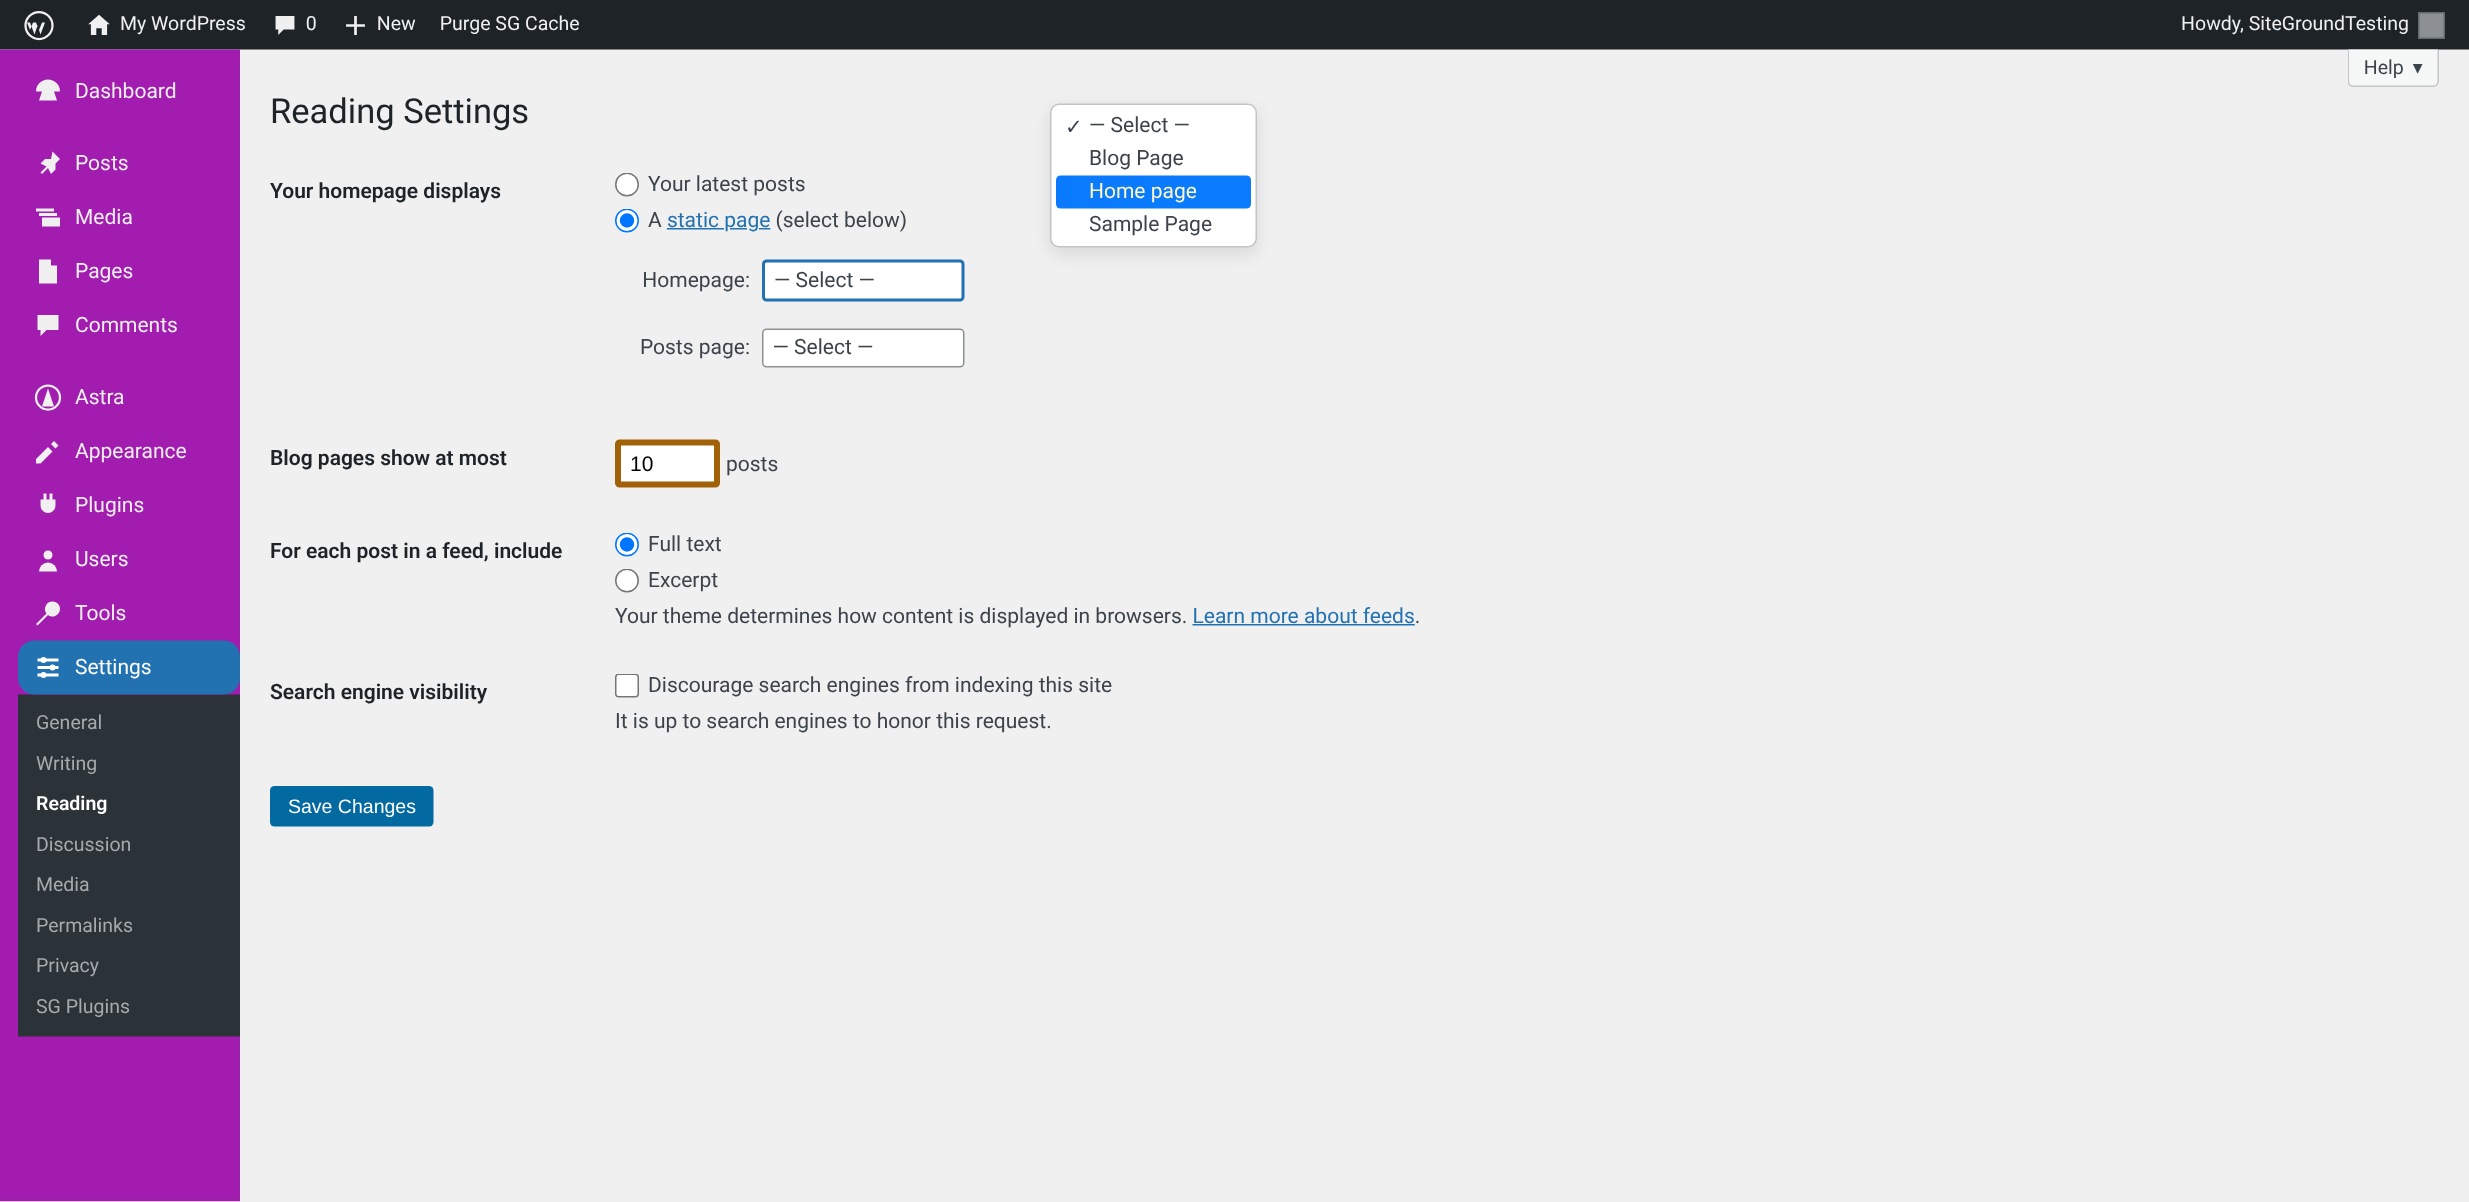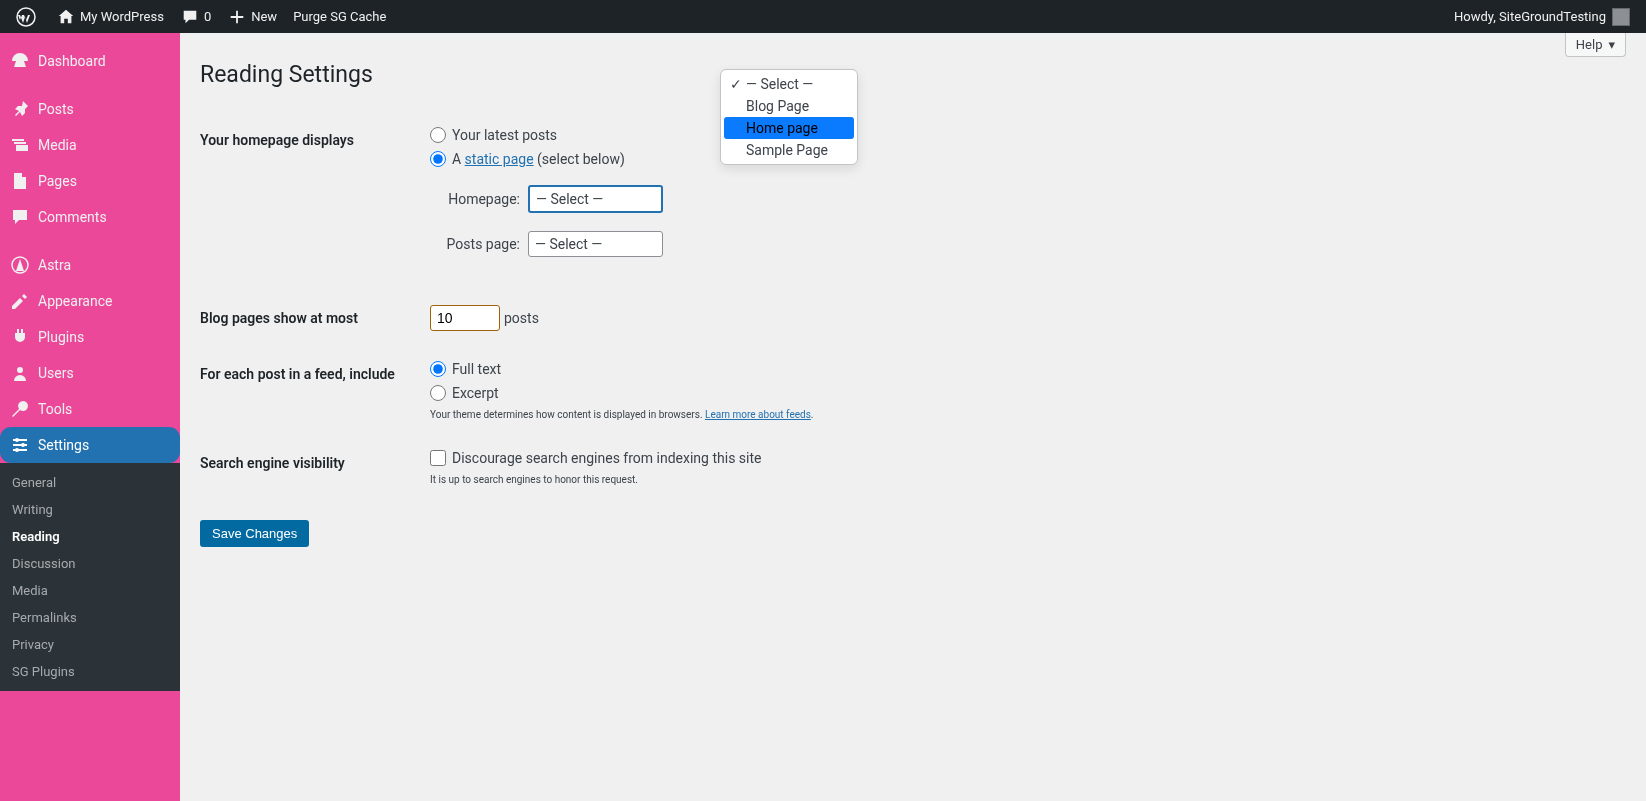--- a/index.html
+++ b/index.html
@@ -3,46 +3,46 @@
 <meta charset="utf-8">
 <style>
 * { box-sizing: border-box; margin: 0; padding: 0; }
 body { font-family: -apple-system, BlinkMacSystemFont, "Segoe UI", Roboto, sans-serif; font-size: 13px; color: #3c434a; background: #f0f0f1; }
 .adminbar { height: 33px; background: #1d2327; color: #f0f0f1; display: flex; align-items: center; padding: 0 8px; justify-content: space-between; }
 .adminbar-left, .adminbar-right { display: flex; align-items: center; height: 100%; }
 .ab-item { display: flex; align-items: center; height: 100%; padding: 0 8px; color: #f0f0f1; text-decoration: none; cursor: pointer; font-size: 13px; }
 .ab-icon { width: 20px; height: 20px; display: inline-flex; align-items: center; justify-content: center; margin-right: 4px; }
 .avatar { width: 18px; height: 18px; background: #8c8f94; border: 1px solid #646970; margin-left: 6px; }
 .layout { display: flex; min-height: calc(100vh - 33px); }
-.sidebar { width: 180px; background: #ec4899; color: #f0f0f1; padding-top: 10px; }
+.sidebar { width: 160px; background: #a21caf; color: #f0f0f1; padding-top: 10px; padding-left: 12px; }
 .menu-item { display: flex; align-items: center; padding: 8px 10px; color: #f0f0f1; text-decoration: none; cursor: pointer; font-size: 14px; }
 .menu-item.active { background: #2271b1; color: #fff; position: relative; border-radius: 11px; }
 .menu-item.active::after { content: ""; position: absolute; right: -8px; top: 50%; transform: translateY(-50%); border: 8px solid transparent; border-right-color: #f0f0f1; }
 .menu-icon { width: 20px; height: 20px; display: inline-flex; align-items: center; justify-content: center; margin-right: 8px; }
 .submenu { background: #2c3338; padding: 6px 0; }
 .submenu-item { display: block; padding: 6px 12px; color: #a7aaad; text-decoration: none; cursor: pointer; font-size: 13px; }
 .submenu-item.current { color: #fff; font-weight: 600; }
 .content { flex: 1; padding: 10px 20px 40px; position: relative; }
 .help-btn { position: absolute; top: 0; right: 20px; border: 1px solid #c3c4c7; border-top: none; border-radius: 0 0 4px 4px; background: #f6f7f7; padding: 4px 10px; font-size: 13px; cursor: pointer; display: flex; align-items: center; gap: 6px; }
-h1 { font-size: 23px; font-weight: 400; margin: 18px 0 24px; color: #1d2327; }
+h1 { font-size: 23px; font-weight: 400; margin: 18px 0 12px; color: #1d2327; }
 .form-table { width: 100%; border-collapse: collapse; }
 .form-table th { text-align: left; vertical-align: top; width: 220px; padding: 20px 10px 20px 0; font-weight: 600; font-size: 14px; color: #1d2327; }
 .form-table td { padding: 15px 10px; vertical-align: top; }
 label { display: flex; align-items: center; gap: 6px; margin-bottom: 8px; font-size: 14px; }
 input[type="radio"], input[type="checkbox"] { width: 16px; height: 16px; cursor: pointer; }
-input[type="number"] { width: 70px; padding: 4px 6px; border: 1px solid #a16207; border-radius: 3px; font-size: 14px; }
+input[type="number"] { width: 70px; padding: 4px 6px; border: 4px solid #a16207; border-radius: 3px; font-size: 14px; }
 .link { color: #2271b1; text-decoration: underline; cursor: pointer; }
 .sub-row { display: flex; align-items: center; gap: 8px; margin: 18px 0; font-size: 14px; }
 .sel-label { width: 90px; text-align: right; }
 .select-box { border: 2px solid #2271b1; border-radius: 3px; padding: 4px 6px; width: 135px; background: #fff; position: relative; }
 .dropdown { position: absolute; top: 36px; left: 540px; width: 138px; background: #fff; border: 1px solid #c3c4c7; border-radius: 6px; padding: 3px; box-shadow: 0 4px 12px rgba(0,0,0,.1); z-index: 10; }
 .dd-item { padding: 3px 8px 3px 22px; font-size: 14px; border-radius: 3px; cursor: pointer; position: relative; }
 .dd-item.checked::before { content: "✓"; position: absolute; left: 6px; }
-.dd-item.hl { background: #0a7aff; color: #000000; }
-.desc { font-size: 10px; color: #3c434a; margin-top: 6px; }
+.dd-item.hl { background: #0a7aff; color: #fef9c3; }
+.desc { font-size: 14px; color: #3c434a; margin-top: 6px; }
 .save-btn { background: #0369a1; color: #fff; border: none; border-radius: 3px; padding: 6px 12px; font-size: 13px; cursor: pointer; margin-top: 20px; }
 .suffix { font-size: 14px; margin-left: 4px; }
 svg { fill: currentColor; }
 </style>
 </head>
 <body>
 
 <div class="adminbar">
   <div class="adminbar-left">
     <span class="ab-item">

